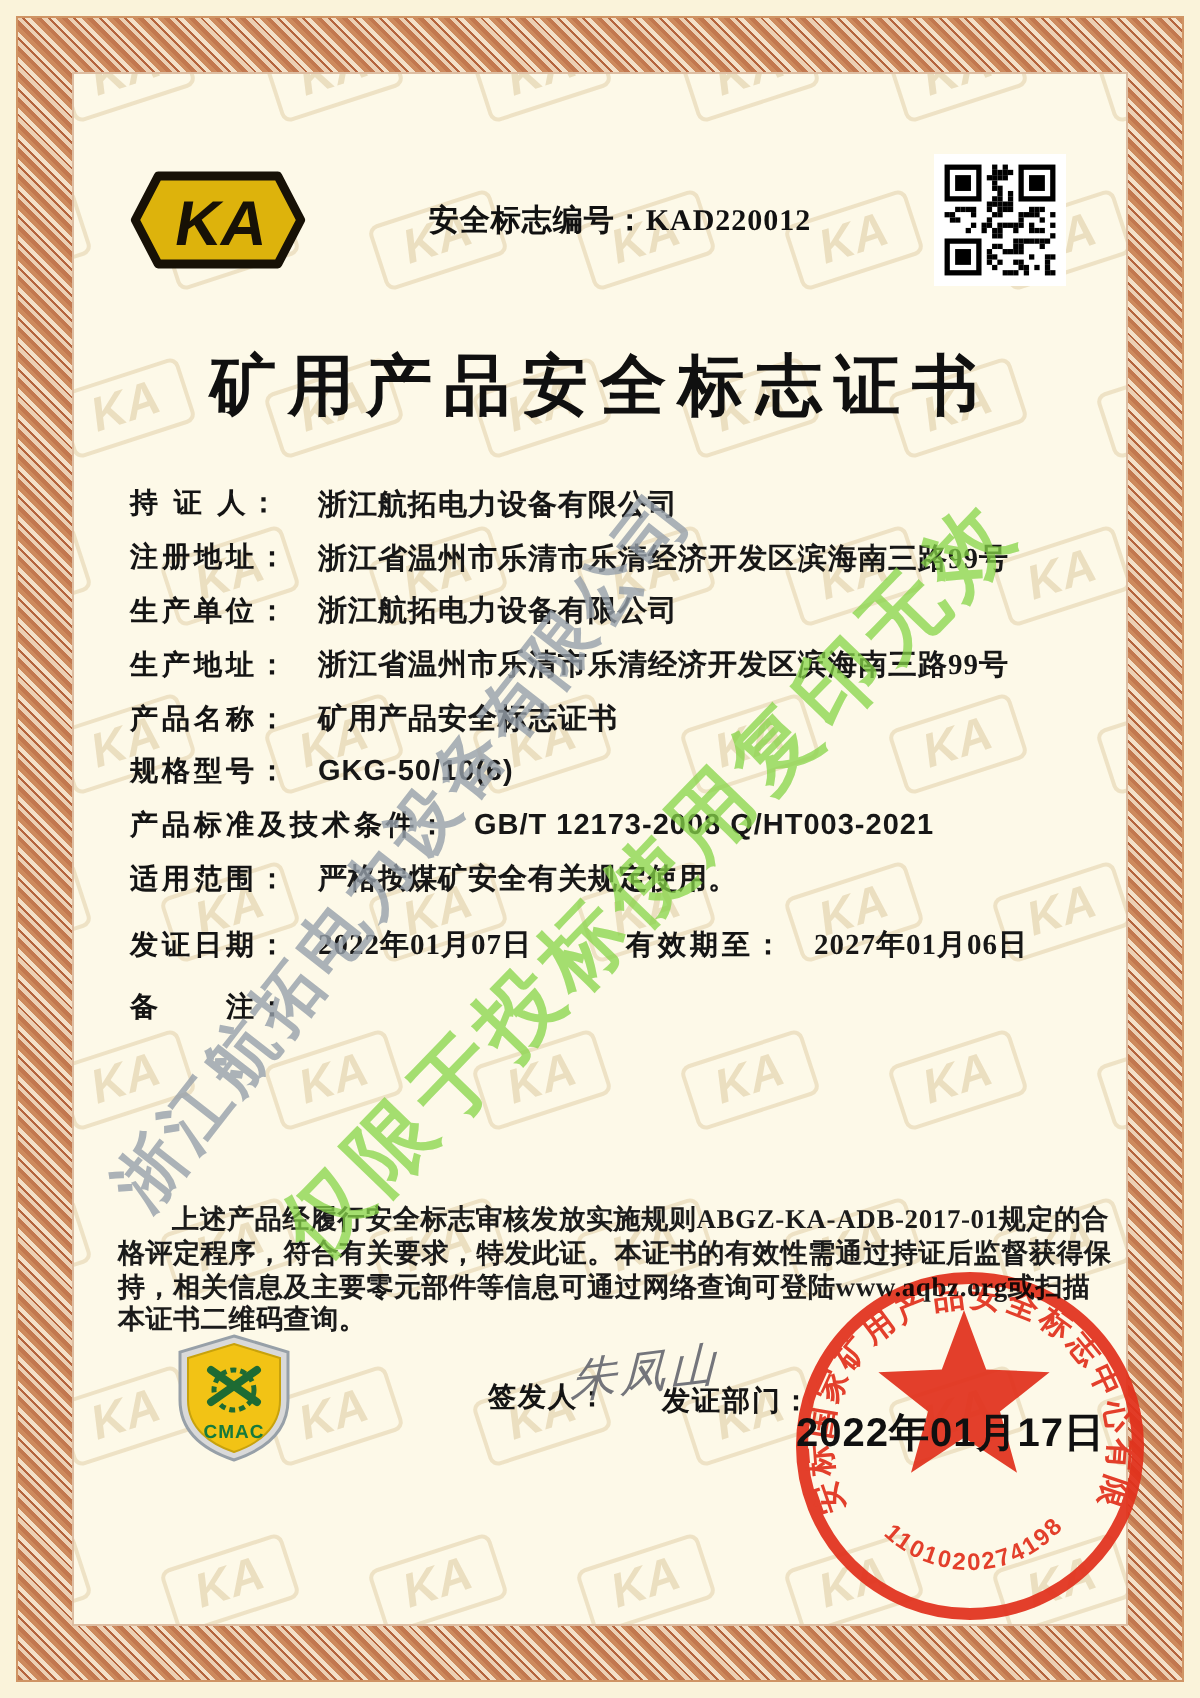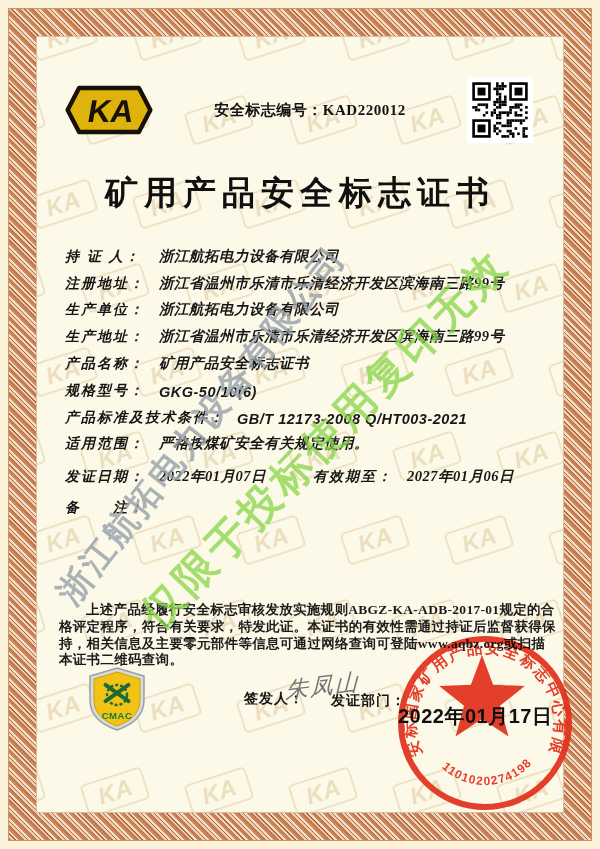--- a/index.html
+++ b/index.html
@@ -39,21 +39,21 @@
   .ka-badge { width:88px; height:52px; flex:0 0 auto; }
   .cert-no { font-family:"Liberation Serif", serif; font-size:15px; color:#111;
              letter-spacing:.5px; white-space:nowrap;font-weight:bold; }
   .qr { width:66px; height:66px; flex:0 0 auto; background:#fff; }
 
   .title { position:absolute; top:134px; left:0; width:100%; text-align:center;
            font-family:"Liberation Serif", serif; font-weight:700; font-size:33px;
            letter-spacing:6px; color:#101010; }
 
   .fields { position:absolute; top:202px; left:28px; right:10px; }
-  .row { display:flex; align-items:flex-end; height:26.8px; white-space:nowrap;font-style:italic; }
+  .row { display:flex; align-items:center; height:26.8px; white-space:nowrap; }
   .lab { font-weight:700; font-size:14px; color:#141414; letter-spacing:2px;
          min-width:82px; flex:0 0 auto; }
   .val { font-family:"Liberation Serif", serif; font-weight:700; font-size:14.5px;
          color:#171717; margin-left:12px; letter-spacing:.5px; }
   .val-latin { font-family:"Liberation Sans", sans-serif; font-weight:700; }
   .val-issue { width:146px; }
   .lab2 { margin-left:8px; }
 
   .statement { position:absolute; top:531px; left:22px; width:498px;
                font-family:"Liberation Serif", serif; font-weight:700; font-size:13.5px;

